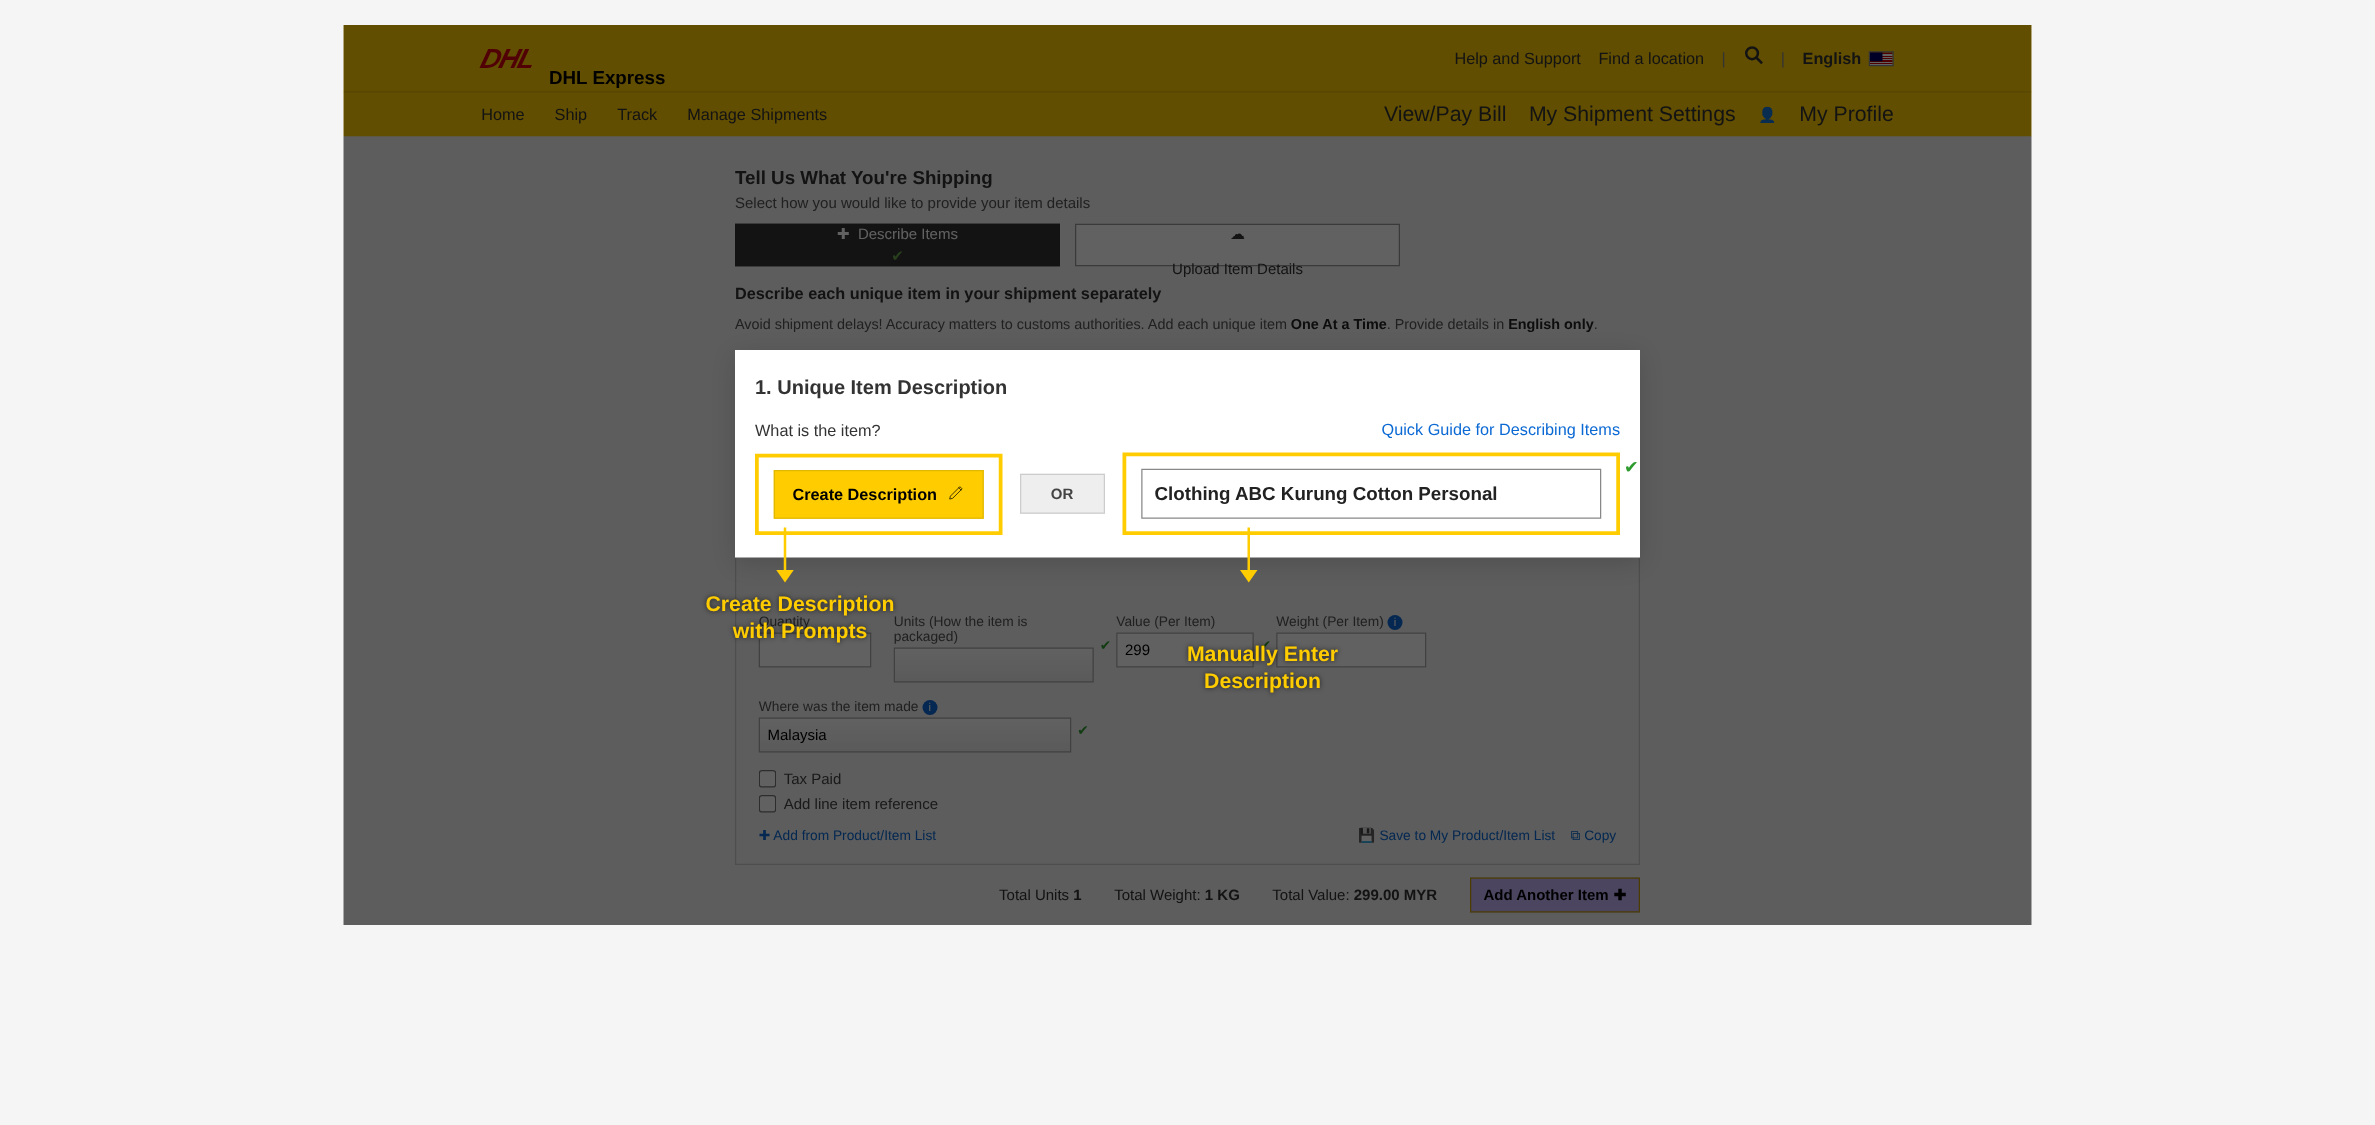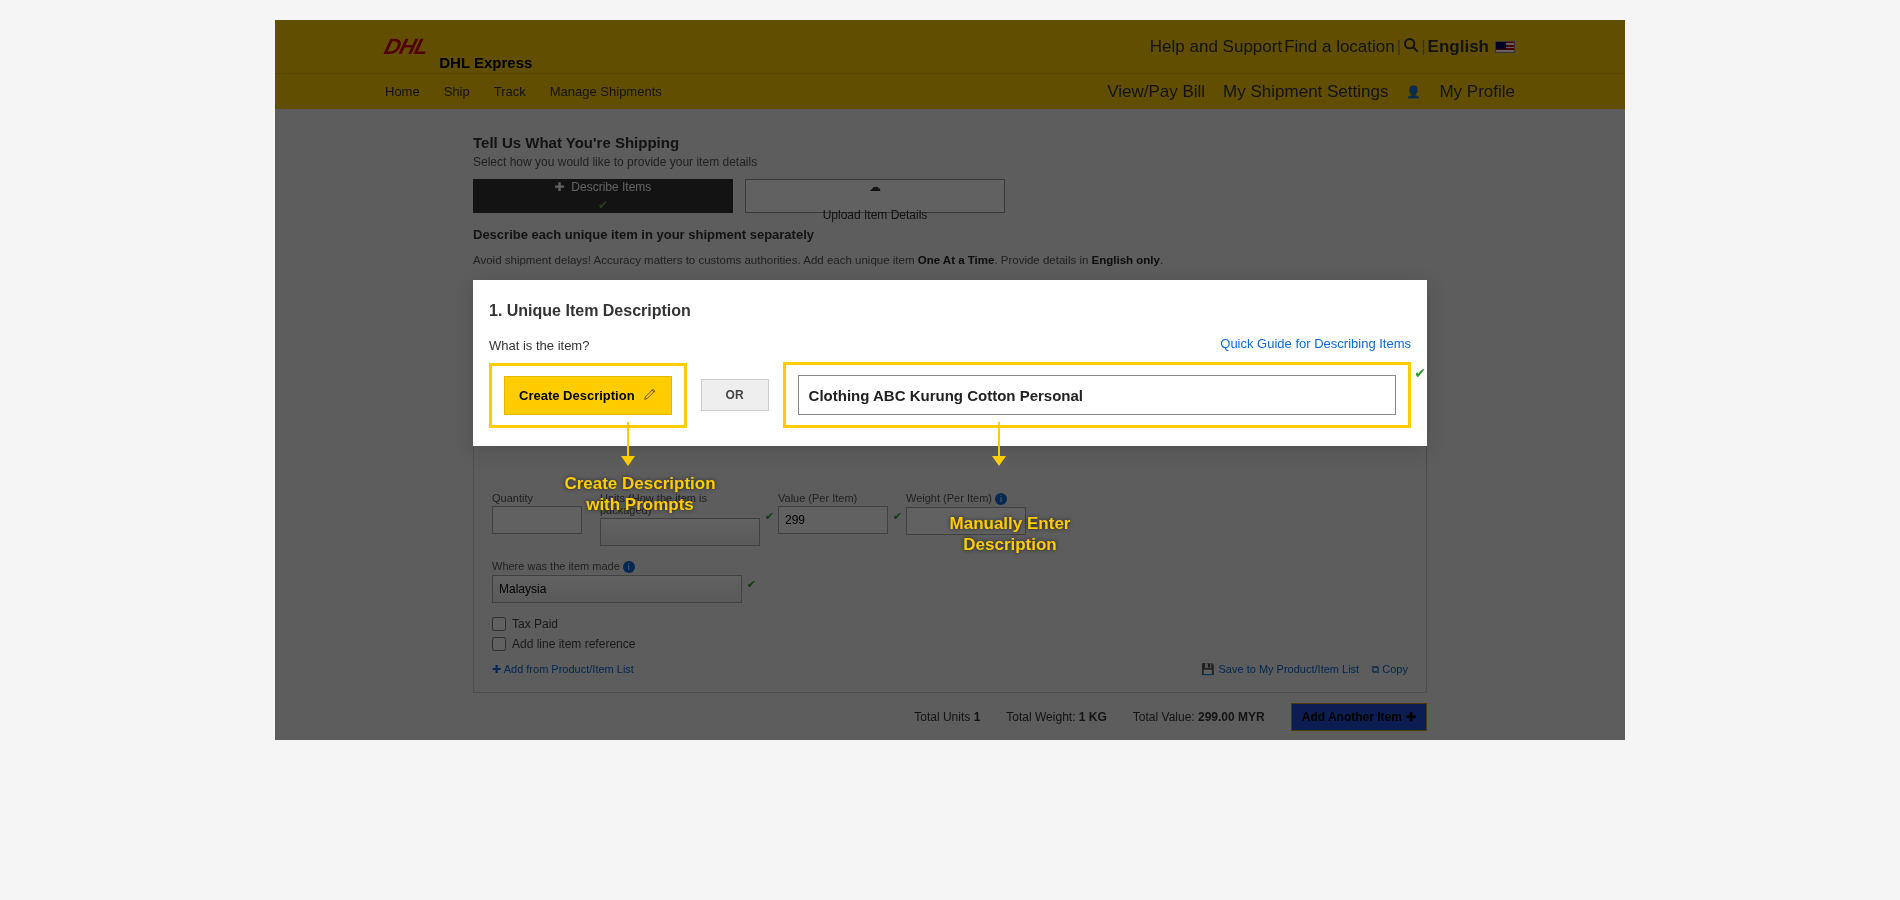--- a/index.html
+++ b/index.html
@@ -35,21 +35,21 @@
   .logo {
     font-style: italic;
     font-weight: 900;
     color: #d40511;
     font-size: 22px;
     transform: skewX(-15deg);
     letter-spacing: -1px;
     margin-right: 12px;
   }
   .logo-sub { color: #000000; font-weight: 700; font-size: 15px; margin-top: 32px; }
-  .top-right { margin-left: auto; display: flex; align-items: center; gap: 2px; font-size: 17px; color: #333; }
+  .top-right { margin-left: auto; display: flex; align-items: center; gap: 14px; font-size: 13px; color: #333; }
   .top-right a { color: #333; text-decoration: none; cursor: pointer; }
   .sep { color: #888; }
   .lang { display: flex; align-items: center; gap: 6px; font-weight: 600; }
   .flag { width: 20px; height: 12px; background: linear-gradient(0deg,#fff 0 7%,#cc0000 7% 14%,#fff 14% 21%,#cc0000 21% 28%,#fff 28% 35%,#cc0000 35% 42%,#fff 42% 49%,#cc0000 49% 56%,#fff 56% 63%,#cc0000 63% 70%,#fff 70% 77%,#cc0000 77% 84%,#fff 84% 91%,#cc0000 91% 100%); position: relative; border:1px solid #888; }
   .flag::before { content:""; position:absolute; left:0; top:0; width:10px; height:7px; background:#000064; }
   .search-ico { font-size: 16px; font-weight:bold; }
   
   .navbar {
     background: #ffcc00;
     height: 36px;
@@ -63,21 +63,21 @@
   .nav-right { margin-left: auto; display: flex; align-items: center; gap: 18px; }
   .nav-right a { margin: 0; font-size: 17px; }
   .profile-ico { font-size:12px; }
   
   .page-body {
     display: flex;
     justify-content: center;
     padding-top: 25px;
   }
   .form-col {
-    width: 954px;
+    width: 724px;
     position: relative;
   }
   .sec-title { font-size: 15px; font-weight: 700; color: #333; margin-bottom: 4px; }
   .sec-sub { font-size: 12px; color: #555; margin-bottom: 10px; }
   .method-row { display: flex; gap: 12px; margin-bottom: 14px; }
   .method-btn {
     display: flex; align-items: center; justify-content: space-between;
     height: 34px; padding: 0 12px; border:1px solid #999; font-size: 12px; cursor: pointer;
     width: 260px;
     flex-direction: column;
@@ -123,21 +123,21 @@
   .sel,.inp { height:28px; border:1px solid #aaa; background:#fff; font-size:12px; padding:0 6px; }
   .sel { appearance:none; background:linear-gradient(#fff,#ececec); }
   .chk-sm { position:absolute; right:-14px; top:18px; color:#2e9b2e; font-size:11px; }
   .info-ico { display:inline-block; width:12px; height:12px; border-radius:50%; background:#0b69d4; color:#fff; font-size:9px; line-height:12px; text-align:center; margin-left:3px; }
   .cb-row { display:flex; align-items:center; gap:6px; margin-bottom:6px; font-size:12px; }
   .cb-row input { width:14px; height:14px; }
   .link-row { display:flex; align-items:center; justify-content:space-between; font-size:11px; padding:6px 0 0; }
   .link-row a { color:#0b69d4; text-decoration:none; cursor:pointer; }
   .totals { display:flex; justify-content:flex-end; align-items:center; gap:26px; font-size:12px; padding:10px 0 0; color:#333; }
   .totals .val { font-weight:700; }
-  .add-btn { background:#1d4ed8; border:1px solid #c79f00; padding:6px 10px; font-size:12px; font-weight:700; cursor:pointer; display:inline-flex; align-items:center; gap:4px; }
+  .add-btn { background:#c4b5fd; border:1px solid #c79f00; padding:6px 10px; font-size:12px; font-weight:700; cursor:pointer; display:inline-flex; align-items:center; gap:4px; }
 
   
   .dim {
     position:absolute; inset:0;
     background:rgba(0,0,0,.62);
     z-index: 20;
     pointer-events:none;
   }
 
   

